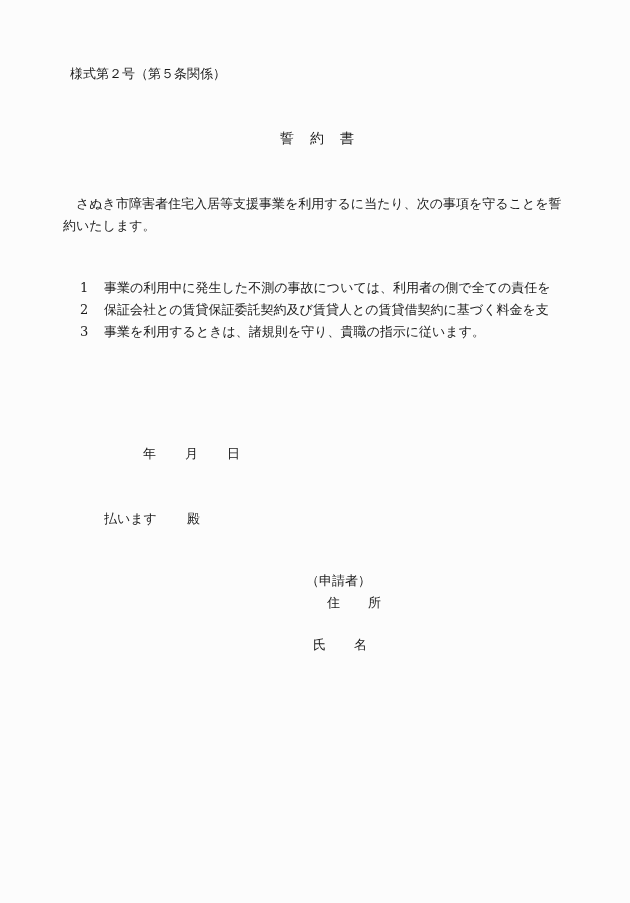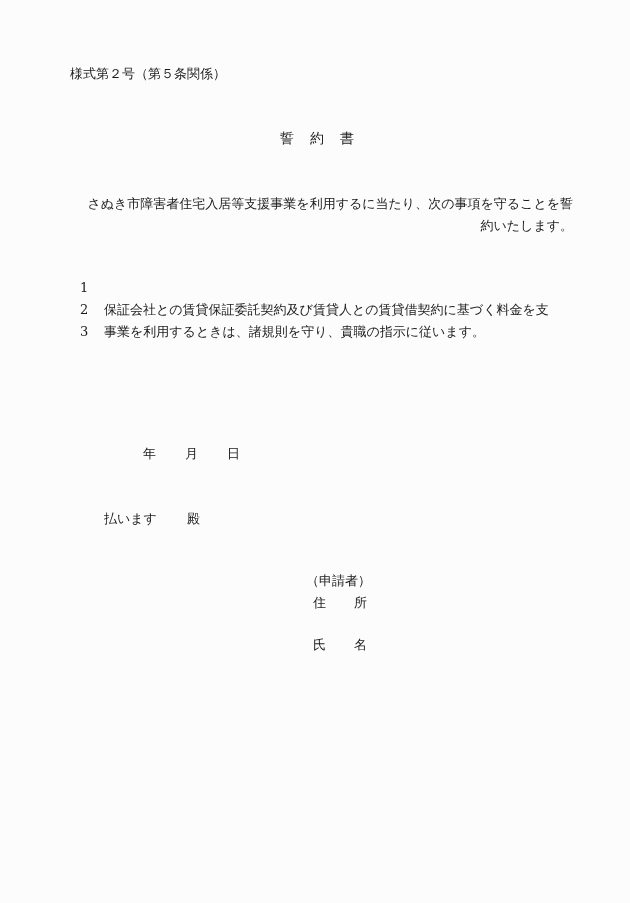--- a/index.html
+++ b/index.html
@@ -8,52 +8,52 @@
     background: #fcfcfc;
     color: #1a1a1a;
     font-family: "DejaVu Serif", "Liberation Serif", serif;
     font-size: 13px;
     position: relative;
     overflow: hidden;
   }
   .abs { position: absolute; white-space: nowrap; line-height: 1; }
   .form-number { left: 70px; top: 67px; }
   .doc-title { left: 280px; top: 131px; font-size: 14px; letter-spacing: 16px; }
-  .intro { left: 63px; top: 193px; width: 510px; white-space: normal; line-height: 22px; text-align: right; }
+  .intro { left: 63px; top: 193px; width: 510px; white-space: normal; line-height: 22px; }
   .intro .indent { display: inline-block; width: 13px; }
   .items { left: 80px; top: 277px; width: 495px; white-space: normal; }
   .item { display: flex; line-height: 22px; }
   .item-num { flex: 0 0 24px; }
   .item-text { flex: 1; }
   .item-text .cont { display: block; margin-left: -14px; }
   .date-row { left: 143px; top: 447px; }
   .date-row span { display: inline-block; }
   .date-year { width: 42px; }
   .date-month { width: 42px; }
   .addressee { left: 104px; top: 512px; }
   .addressee .gap { display: inline-block; width: 30px; }
   .applicant-label { left: 306px; top: 574px; }
   .field { left: 313px; }
   .field .gap { display: inline-block; width: 28px; }
-  .field-address { top: 596px; }
+  .field-address { top: 596px; margin-left: 14px; }
   .field-name { top: 638px; }
 </style>
 </head>
 <body>
 
 <div class="abs form-number">様式第２号（第５条関係）</div>
 
 <div class="abs doc-title">誓約書</div>
 
 <div class="abs intro"><span class="indent"></span><span>さぬき市障害者住宅入居等支援事業を利用するに当たり、次の事項を守ることを誓約いたします。</span></div>
 
 <div class="abs items">
   <div class="item">
     <span class="item-num">1</span>
-    <span class="item-text"></span>
+    <span class="item-text"><span>事業の利用中に発生した不測の事故については、利用者の側で全ての責任を</span></span>
   </div>
   <div class="item">
     <span class="item-num">2</span>
     <span class="item-text"><span>保証会社との賃貸保証委託契約及び賃貸人との賃貸借契約に基づく料金を支</span></span>
   </div>
   <div class="item">
     <span class="item-num">3</span>
     <span class="item-text"><span>事業を利用するときは、諸規則を守り、貴職の指示に従います。</span></span>
   </div>
 </div>

